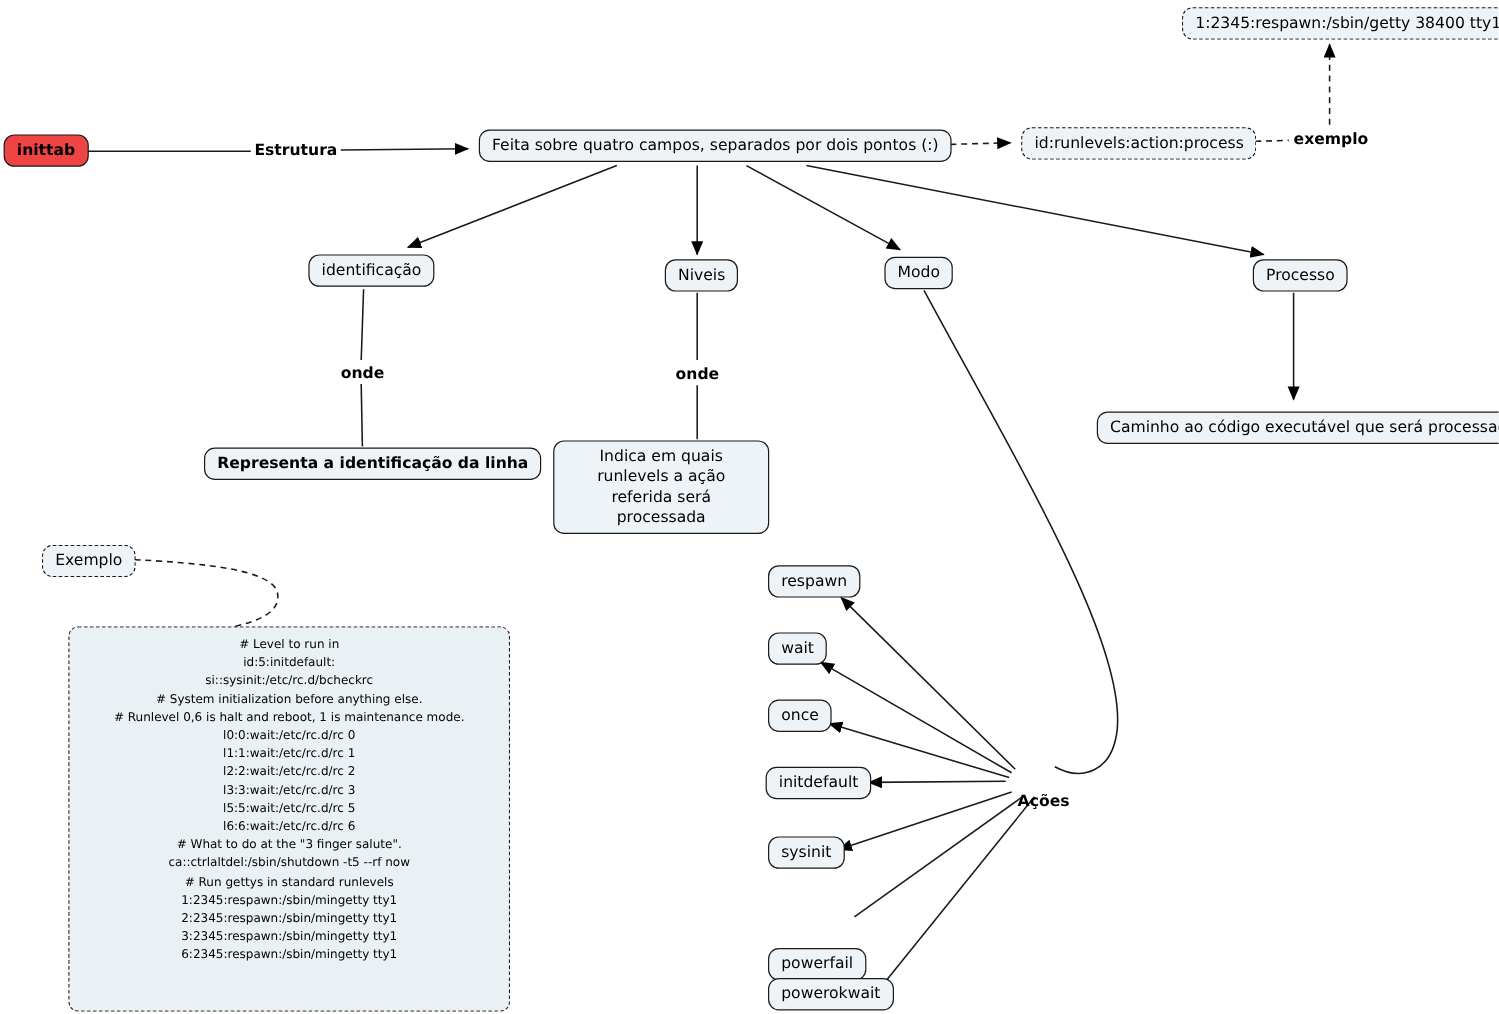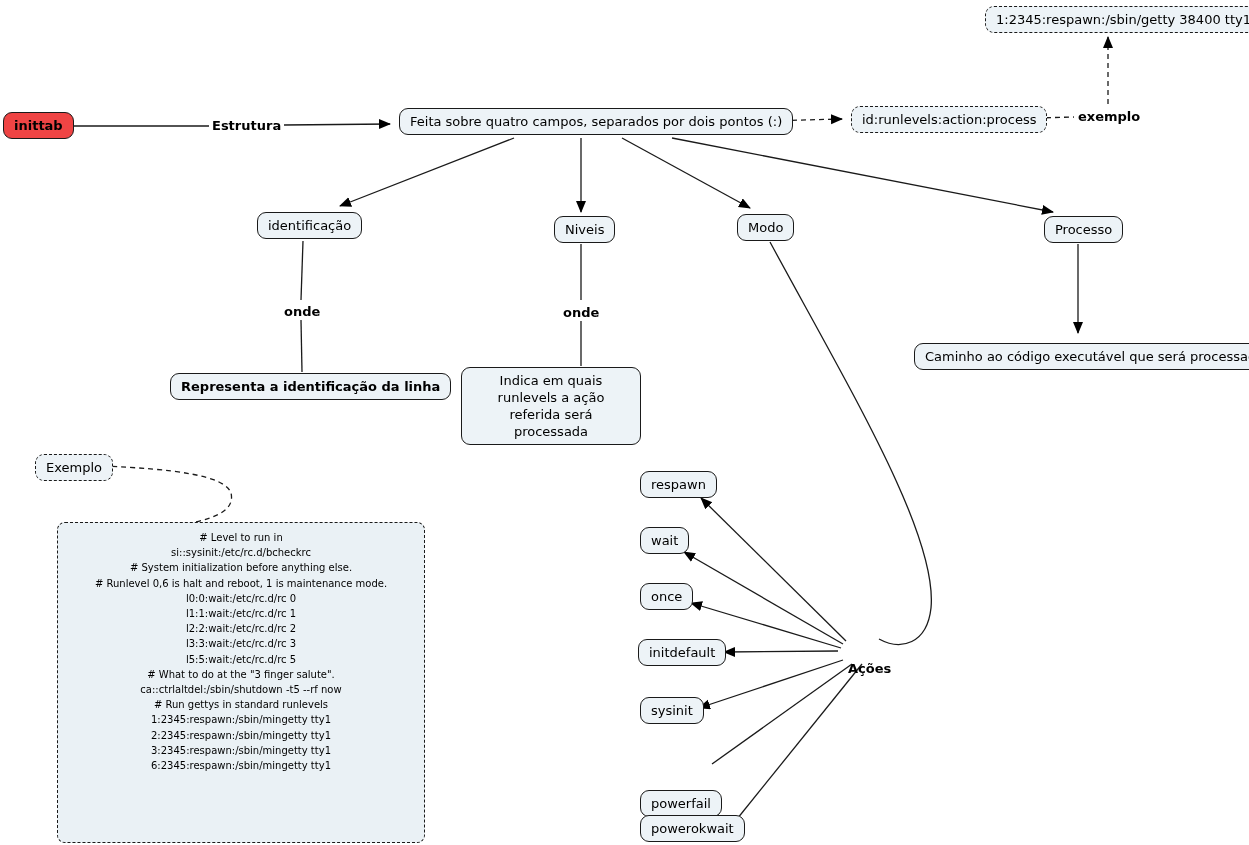--- a/index.html
+++ b/index.html
@@ -110,28 +110,30 @@
   <div class="node" style="left:640px;top:815px;">powerokwait</div>
 
   <div class="linklabel" style="left:212px;top:118px;">Estrutura</div>
   <div class="linklabel" style="left:1078px;top:109px;">exemplo</div>
   <div class="linklabel" style="left:284px;top:304px;">onde</div>
   <div class="linklabel" style="left:563px;top:305px;">onde</div>
   <div class="linklabel" style="left:848px;top:661px;">Ações</div>
 
   <div class="codebox">
     <div class="cl"># Level to run in</div>
+    <div class="cl">id:5:initdefault:</div>
     <div class="cl">si::sysinit:/etc/rc.d/bcheckrc</div>
     <div class="cl"># System initialization before anything else.</div>
     <div class="cl"># Runlevel 0,6 is halt and reboot, 1 is maintenance mode.</div>
     <div class="cl">l0:0:wait:/etc/rc.d/rc 0</div>
     <div class="cl">l1:1:wait:/etc/rc.d/rc 1</div>
     <div class="cl">l2:2:wait:/etc/rc.d/rc 2</div>
     <div class="cl">l3:3:wait:/etc/rc.d/rc 3</div>
     <div class="cl">l5:5:wait:/etc/rc.d/rc 5</div>
+    <div class="cl">l6:6:wait:/etc/rc.d/rc 6</div>
     <div class="cl"># What to do at the "3 finger salute".</div>
     <div class="cl">ca::ctrlaltdel:/sbin/shutdown -t5 --rf now</div>
     <div class="cl"># Run gettys in standard runlevels</div>
     <div class="cl">1:2345:respawn:/sbin/mingetty tty1</div>
     <div class="cl">2:2345:respawn:/sbin/mingetty tty1</div>
     <div class="cl">3:2345:respawn:/sbin/mingetty tty1</div>
     <div class="cl">6:2345:respawn:/sbin/mingetty tty1</div>
   </div>
 
 </div>

